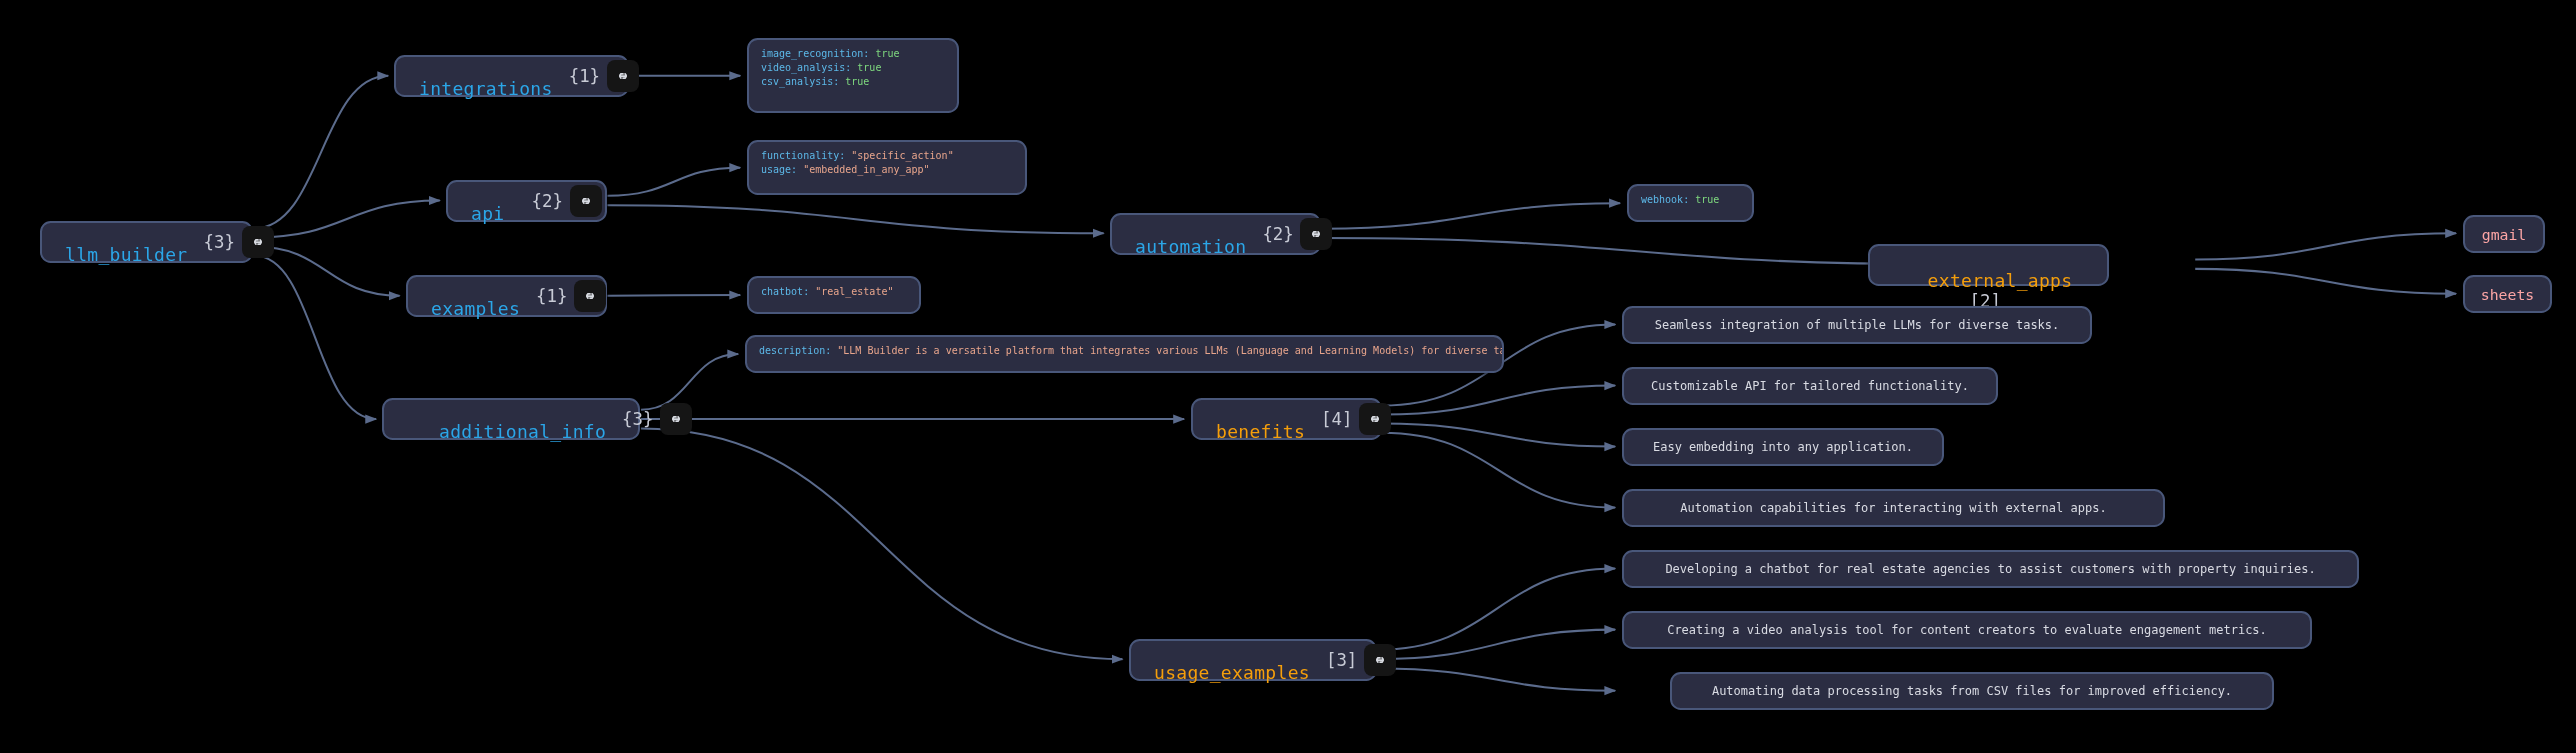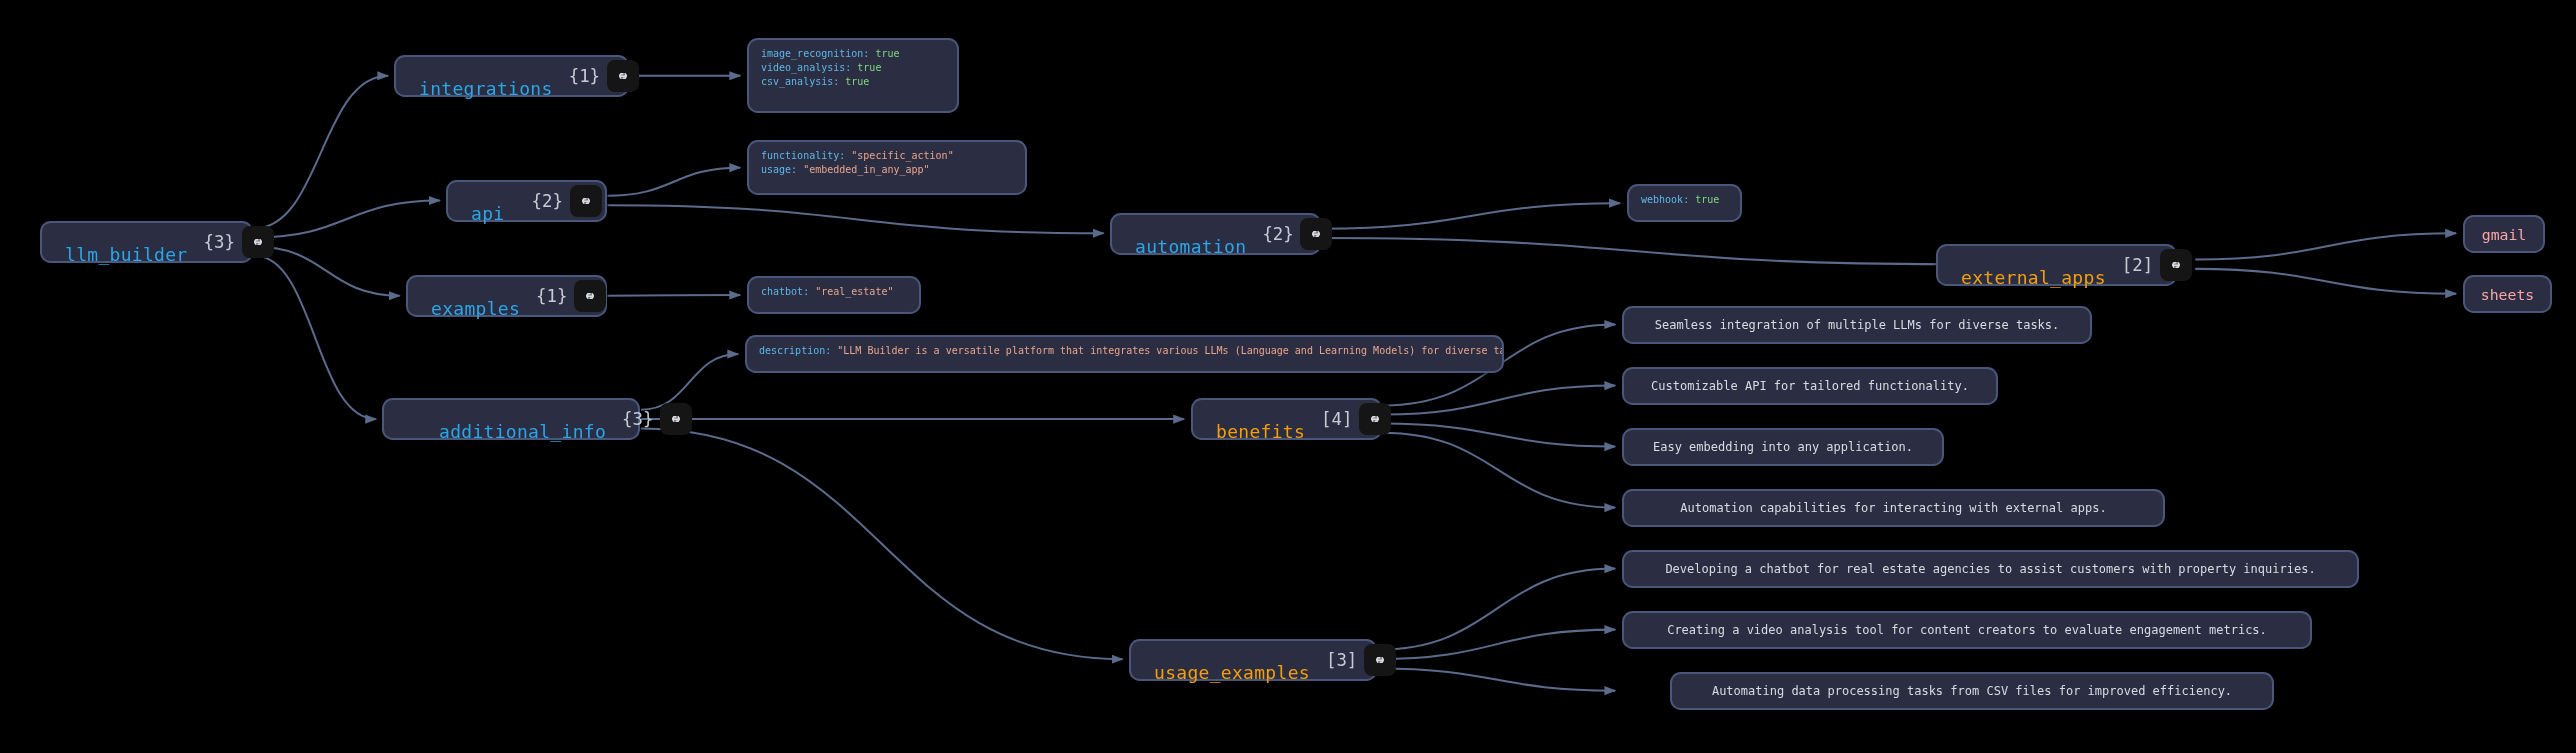--- a/index.html
+++ b/index.html
@@ -182,24 +182,24 @@
         <span class="kn-spacer"></span>
         <span class="kn-count">{2}</span>
         <span class="kn-link">
           <svg width="20" height="20" viewBox="0 0 24 24" fill="none" stroke="#d8dbe2" stroke-width="2.1" stroke-linecap="round">
             <path d="M9.5 14.5 A3.6 3.6 0 0 1 9.5 9.5 L12 9.5"></path>
             <path d="M14.5 9.5 A3.6 3.6 0 0 1 14.5 14.5 L12 14.5"></path>
             <path d="M8.6 12 L15.4 12"></path>
           </svg>
         </span>
       </div>
-      <div class="node leaf" style="left: 1627px; top: 184px; width: 115px; height: 38px;">
+      <div class="node leaf" style="left: 1627px; top: 184px; width: 127px; height: 38px;">
         <div class="kv"><span class="k">webhook: </span><span class="v-bool">true</span></div>
       </div>
-      <div class="node key-node" style="left: 1936px; top: 244px; width: 241px;">
+      <div class="node key-node" style="left: 1868px; top: 244px; width: 241px; flex-direction: column;">
         <span class="kn-label arr-key">external_apps</span>
         <span class="kn-spacer"></span>
         <span class="kn-count">[2]</span>
         <span class="kn-link">
           <svg width="20" height="20" viewBox="0 0 24 24" fill="none" stroke="#d8dbe2" stroke-width="2.1" stroke-linecap="round">
             <path d="M9.5 14.5 A3.6 3.6 0 0 1 9.5 9.5 L12 9.5"></path>
             <path d="M14.5 9.5 A3.6 3.6 0 0 1 14.5 14.5 L12 14.5"></path>
             <path d="M8.6 12 L15.4 12"></path>
           </svg>
         </span>

